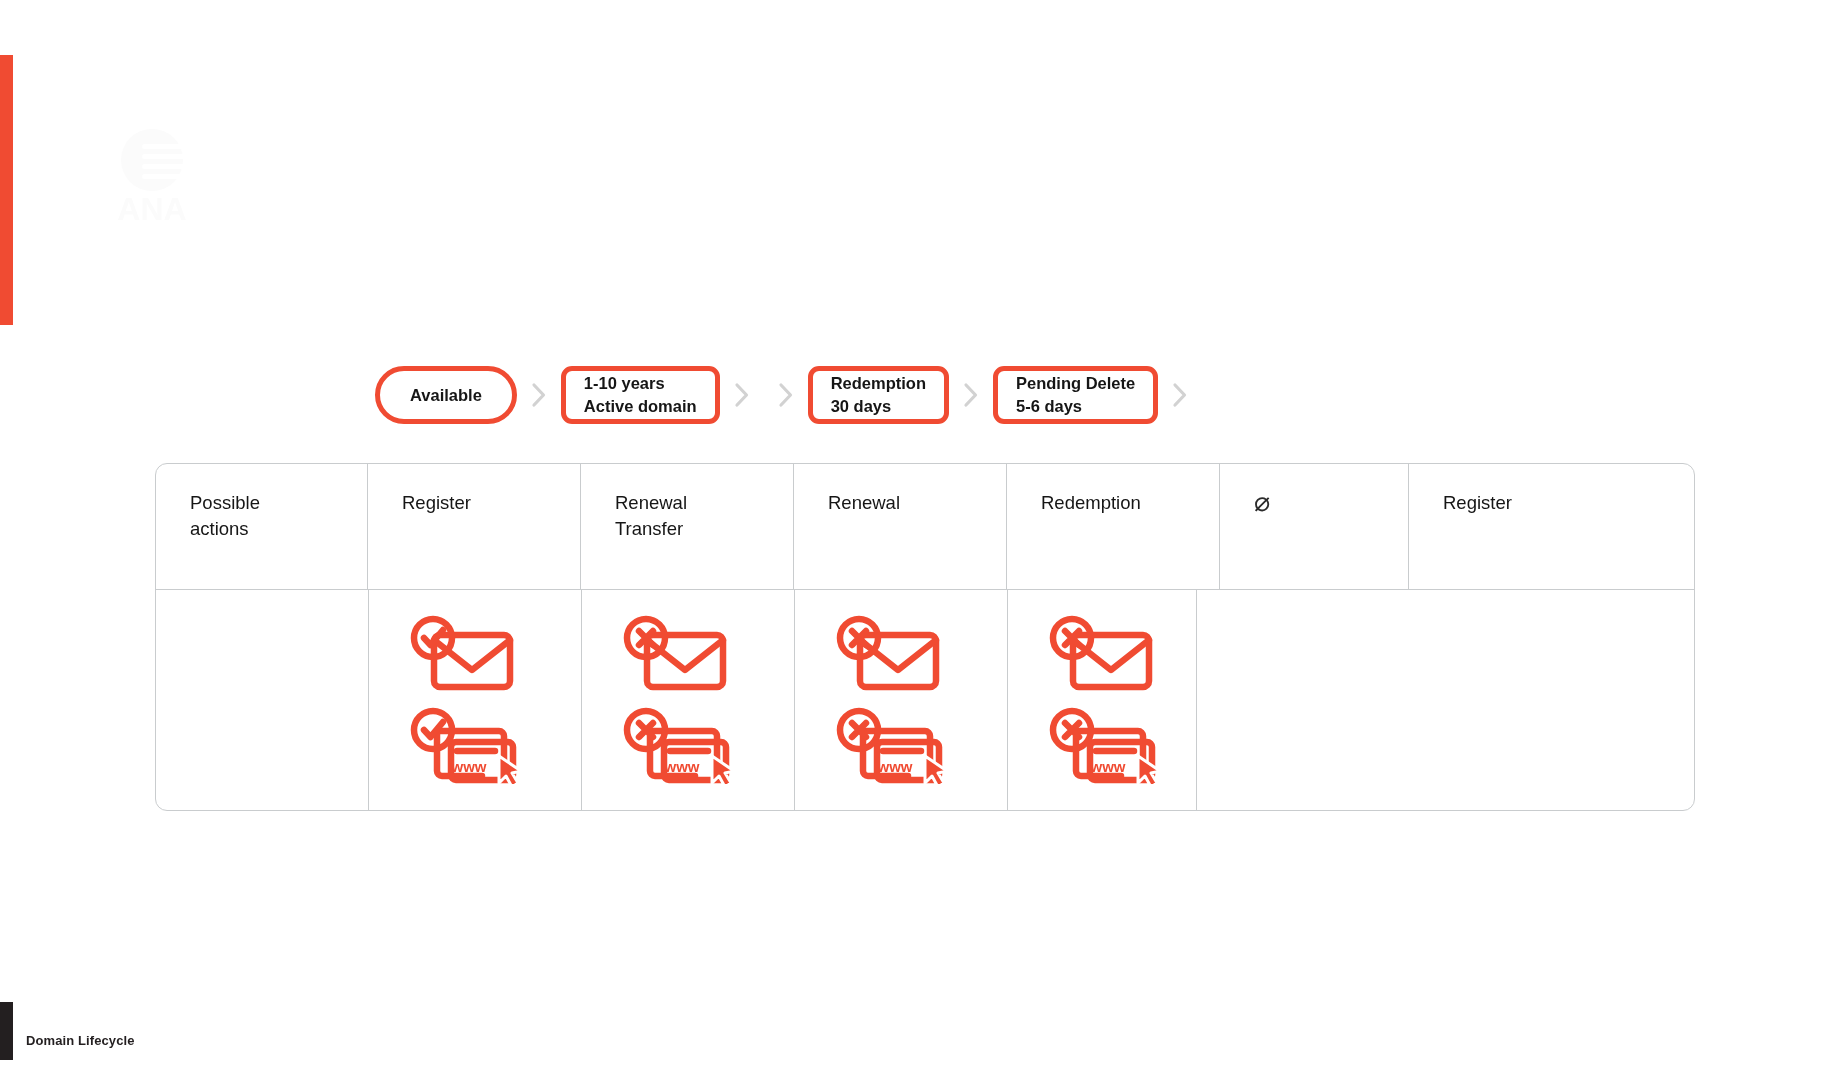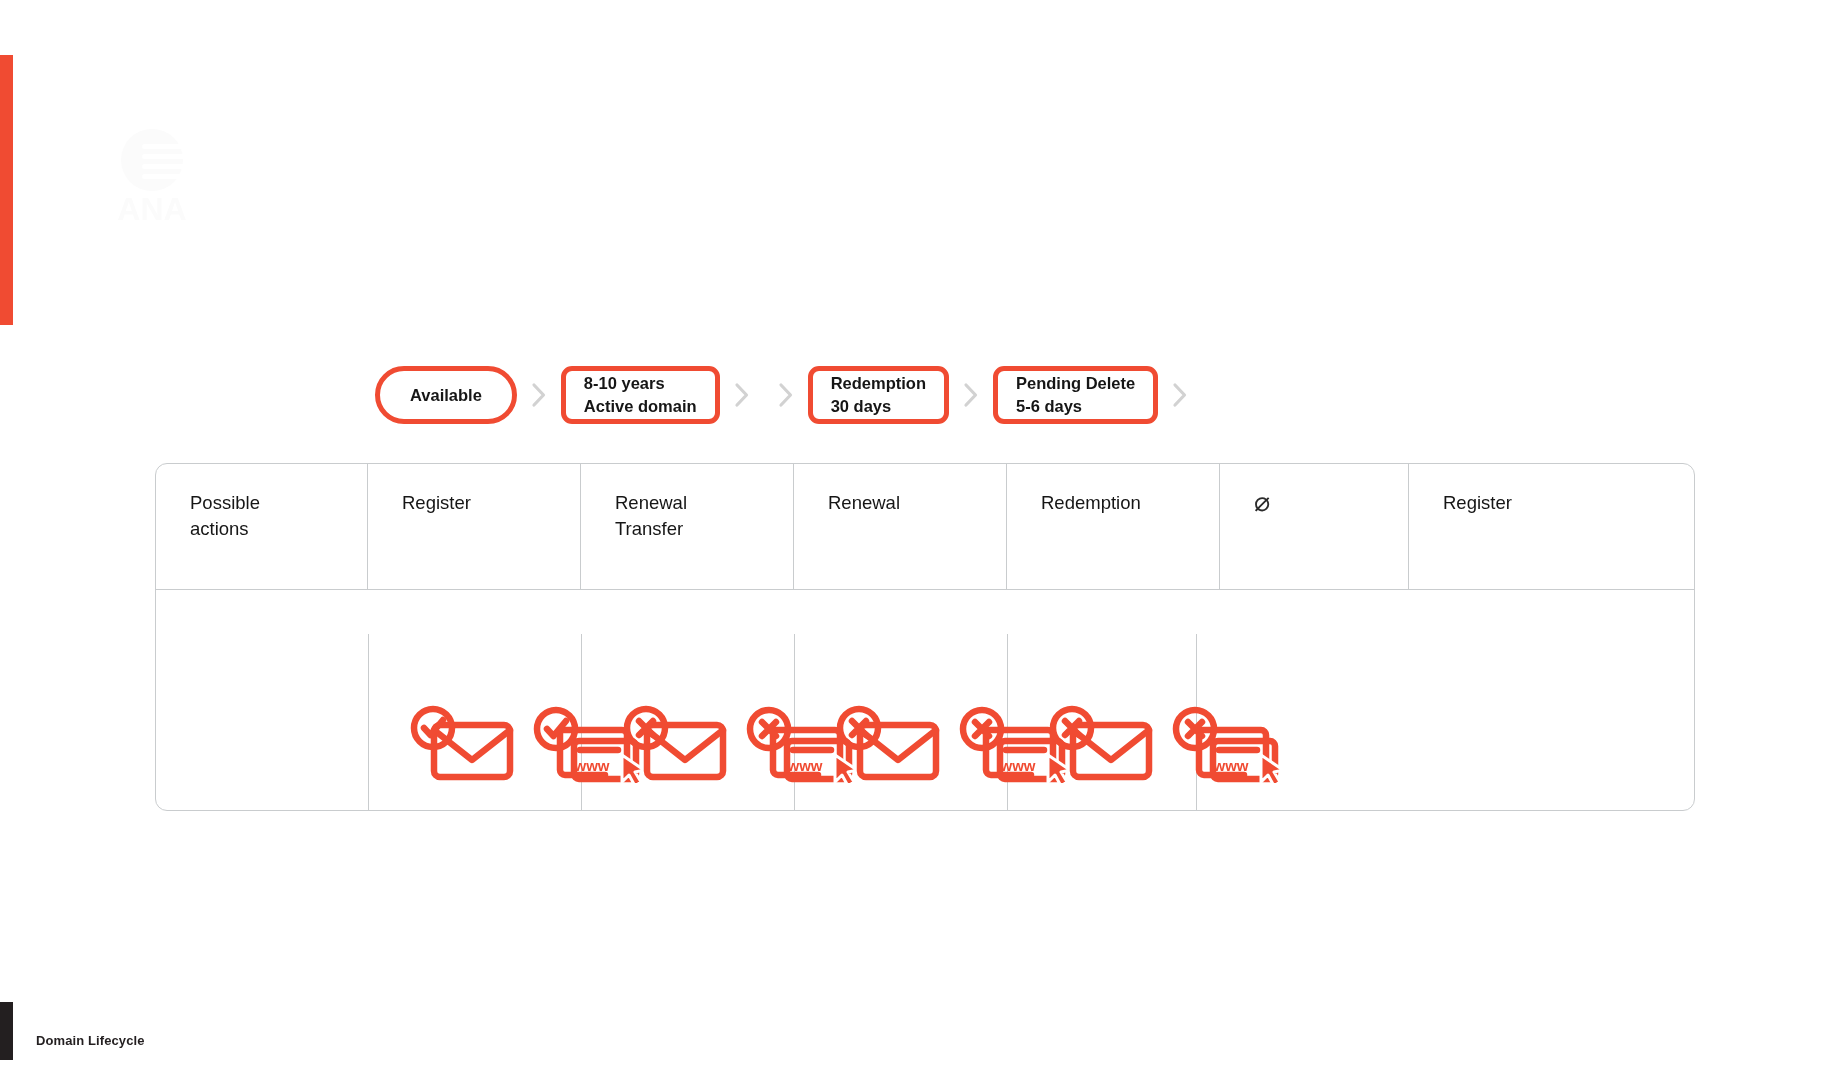--- a/index.html
+++ b/index.html
@@ -28,21 +28,21 @@
   .footer-rail {
     position: absolute;
     left: 0;
     top: 1002px;
     width: 13px;
     height: 58px;
     background: #231f20;
   }
   .footer-label {
     position: absolute;
-    left: 36px;
+    left: 26px;
     top: 1033px;
     font-size: 13px;
     font-weight: bold;
     color: #231f20;
     letter-spacing: 0.1px;
     white-space: nowrap;
   }
 
   
   .watermark {
@@ -96,21 +96,20 @@
     top: 463px;
     width: 1540px;
     height: 348px;
     border: 1px solid #c9ccce;
     border-radius: 12px;
     box-sizing: border-box;
     background: #ffffff;
     display: flex;
     flex-direction: column;
     overflow: hidden;
-    gap: 44px;
   }
   .grid-row {
     display: flex;
     flex: 0 0 auto;
   }
   .grid-row.r-head { height: 125px; border-bottom: 1px solid #c9ccce; }
   .grid-row.r-body { height: 221px; }
   .cell {
     box-sizing: border-box;
     border-right: 1px solid #c9ccce;
@@ -124,20 +123,21 @@
   .cell-text {
     font-size: 18.5px;
     line-height: 26px;
     color: #161616;
     white-space: pre-line;
   }
   .cell-text.nullsym { font-size: 27px; line-height: 24px; color: #2b2b2b; }
 
   .icon-stack {
     display: flex;
+    flex-direction: column;
     gap: 11px;
     padding-left: 4px;
     margin-top: -4px;
   }
 </style>
 </head>
 <body>
 
 <div class="top-rail"></div>
 
@@ -161,21 +161,21 @@
   <div class="pill capsule">
     <span class="pill-text">Available</span>
   </div>
   <div class="chev">
     <svg width="16" height="26" viewBox="0 0 16 26" aria-hidden="true">
       <path d="M3 3 L12.5 13 L3 23" fill="none" stroke="#d2d2d2" stroke-width="3.2" stroke-linecap="round" stroke-linejoin="round"></path>
     </svg>
   </div>
 
   <div class="pill rect">
-    <span class="pill-text">8-10 years
+    <span class="pill-text">1-10 years
 Active domain</span>
   </div>
   <div class="chev">
     <svg width="16" height="26" viewBox="0 0 16 26" aria-hidden="true">
       <path d="M3 3 L12.5 13 L3 23" fill="none" stroke="#d2d2d2" stroke-width="3.2" stroke-linecap="round" stroke-linejoin="round"></path>
     </svg>
   </div>
 
   <div class="chev">
     <svg width="16" height="26" viewBox="0 0 16 26" aria-hidden="true">

